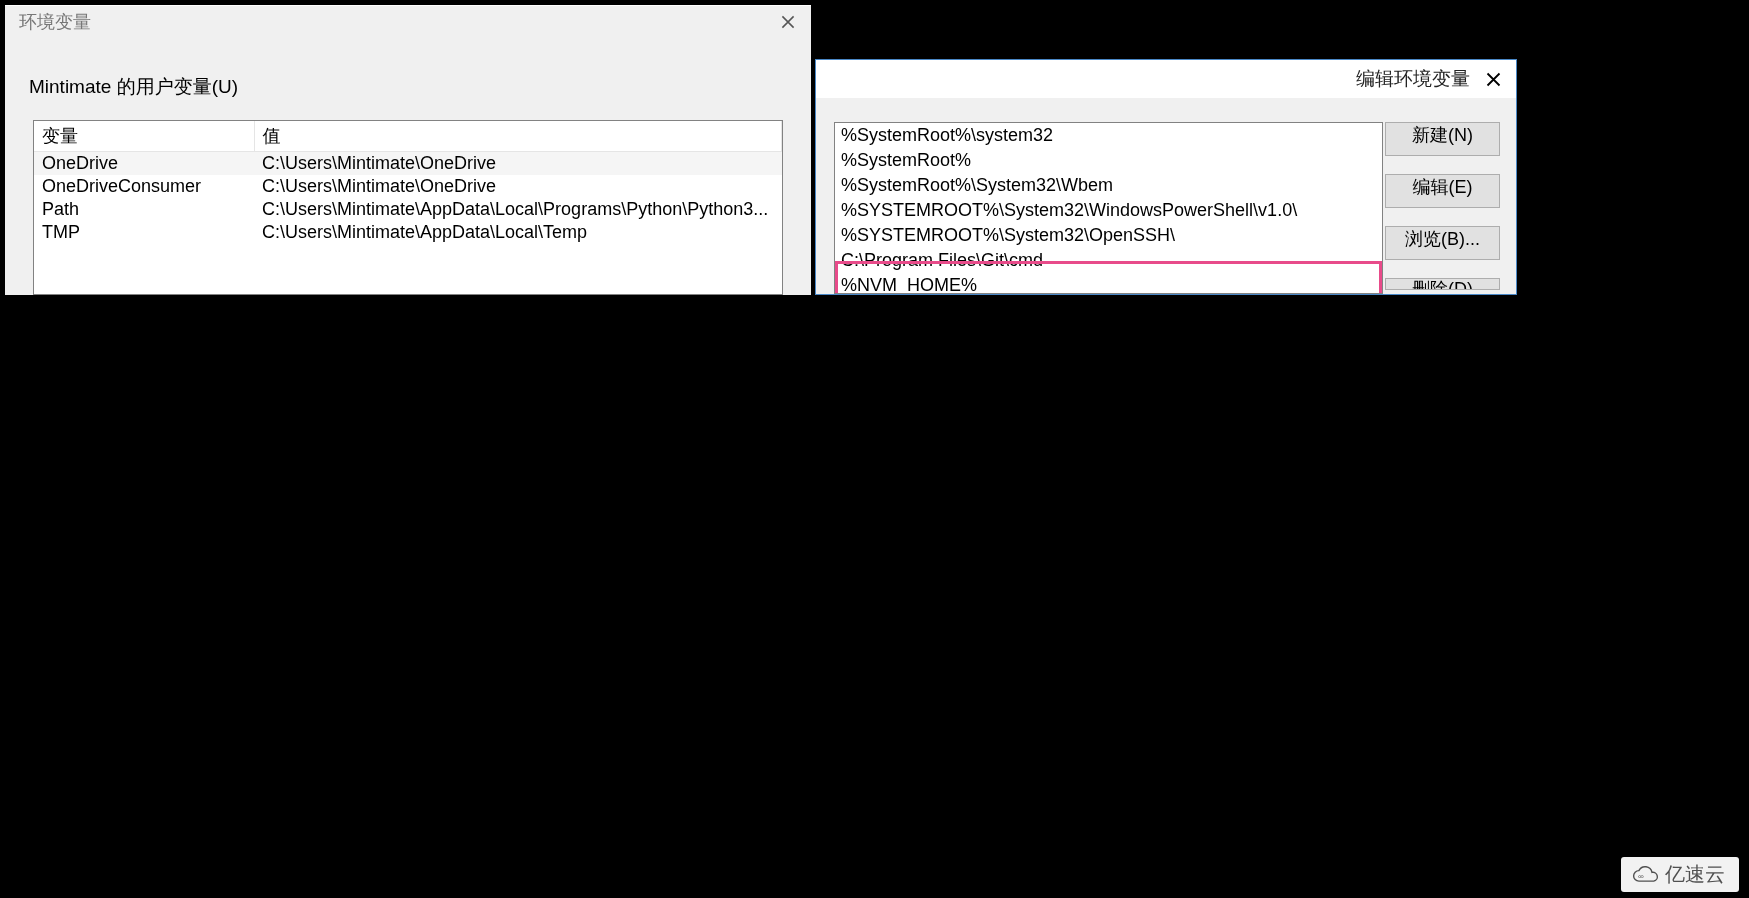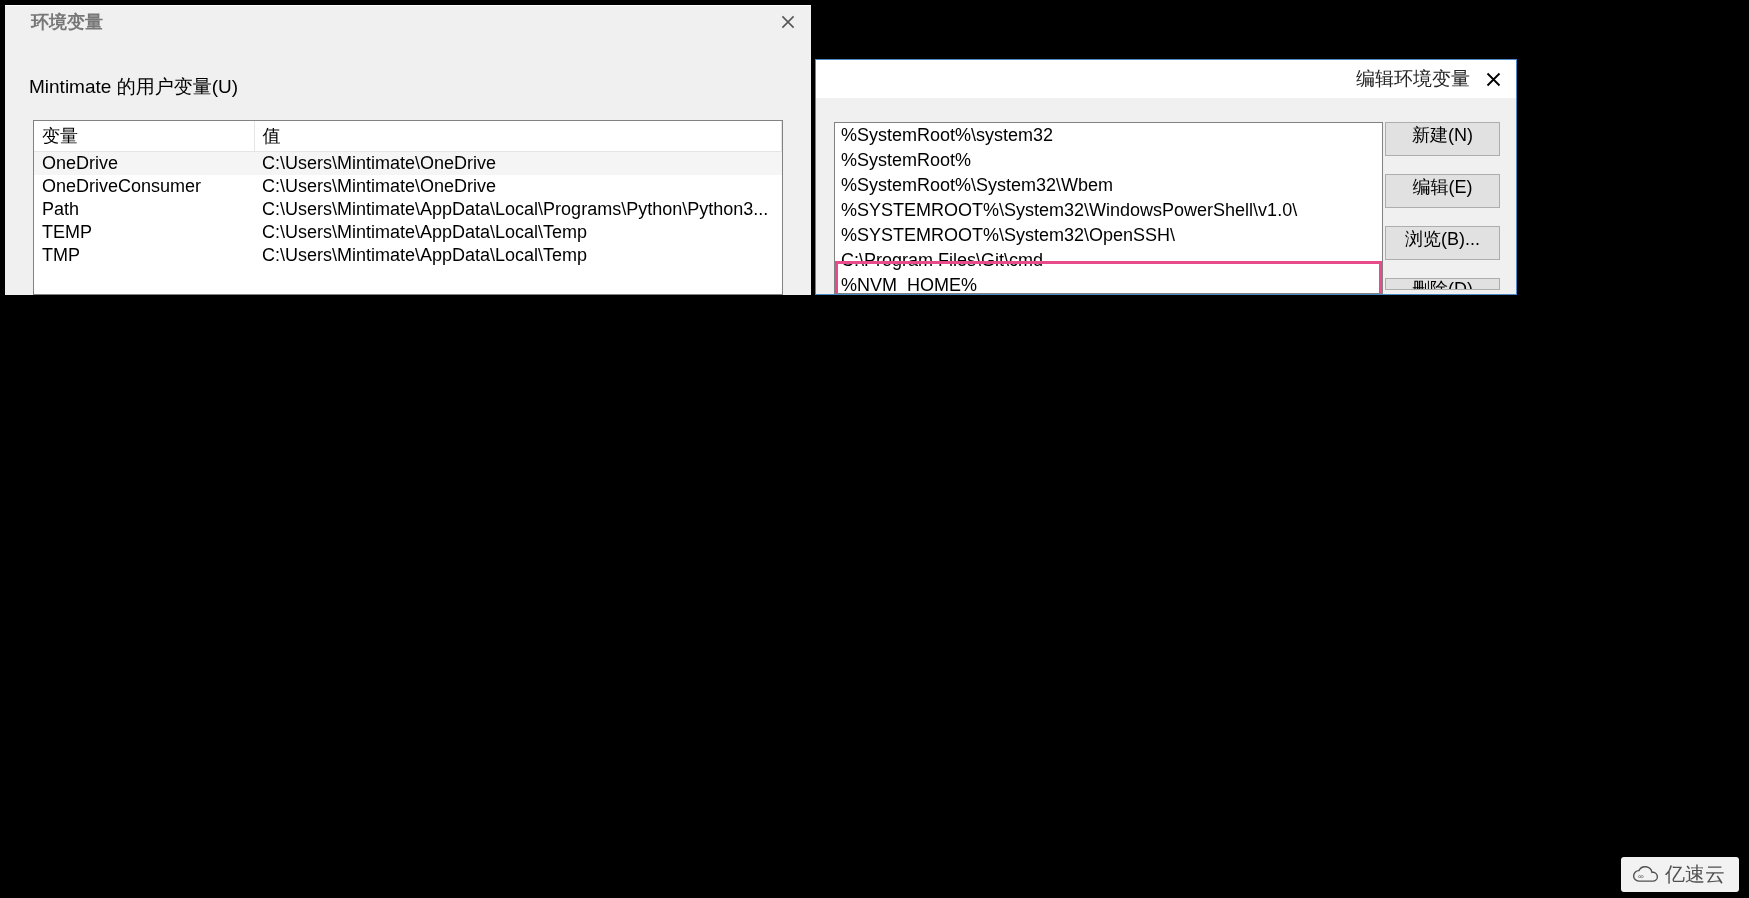--- a/index.html
+++ b/index.html
@@ -23,22 +23,21 @@
     height: 290px;
     background: #f0f0f0;
     border-top: 1px solid #fff;
     overflow: hidden;
   }
   .env-dialog .titlebar {
     display: flex;
     align-items: center;
     justify-content: space-between;
     height: 32px;
-    padding-left: 26px;
-    font-weight: bold;
+    padding-left: 14px;
   }
   .env-dialog .titlebar .title {
     color: #777;
     font-size: 18px;
   }
   .env-dialog .titlebar .close-btn {
     width: 46px;
     height: 32px;
     display: flex;
     align-items: center;
@@ -214,24 +213,20 @@
             <td>OneDrive</td>
             <td>C:\Users\Mintimate\OneDrive</td>
           </tr>
           <tr>
             <td>OneDriveConsumer</td>
             <td>C:\Users\Mintimate\OneDrive</td>
           </tr>
           <tr>
             <td>Path</td>
             <td>C:\Users\Mintimate\AppData\Local\Programs\Python\Python3...</td>
-          </tr>
-          <tr>
-            <td>TEMP</td>
-            <td>C:\Users\Mintimate\AppData\Local\Temp</td>
           </tr>
           <tr>
             <td>TMP</td>
             <td>C:\Users\Mintimate\AppData\Local\Temp</td>
           </tr>
         </tbody>
     </table>
   </div>
 </div>
 

